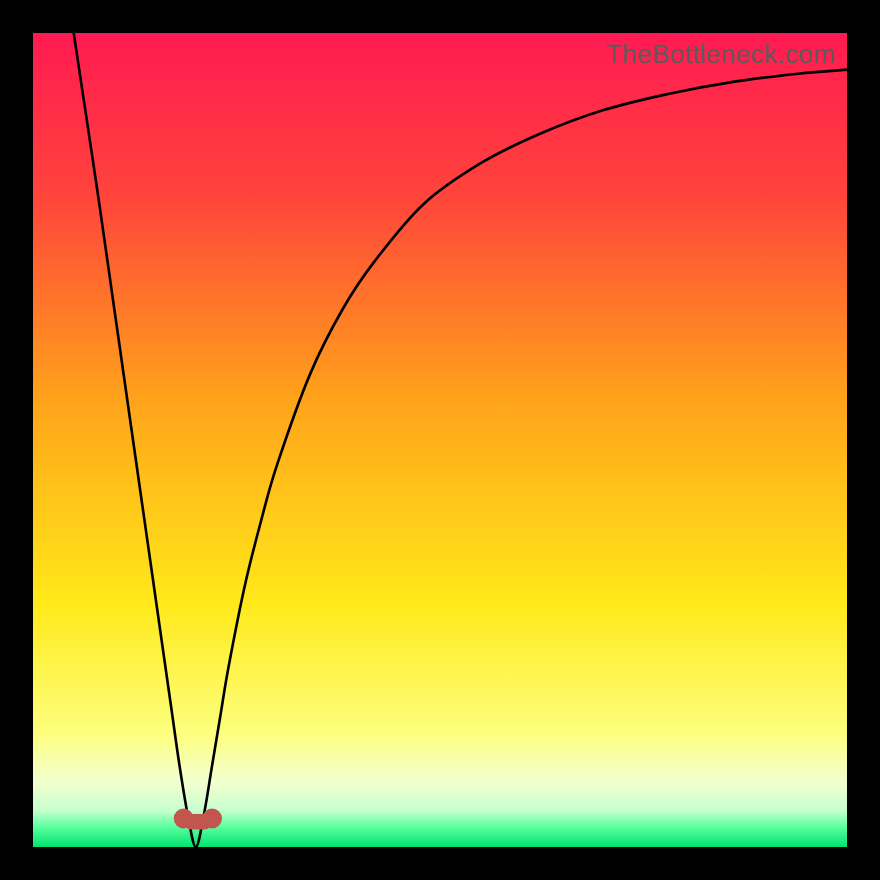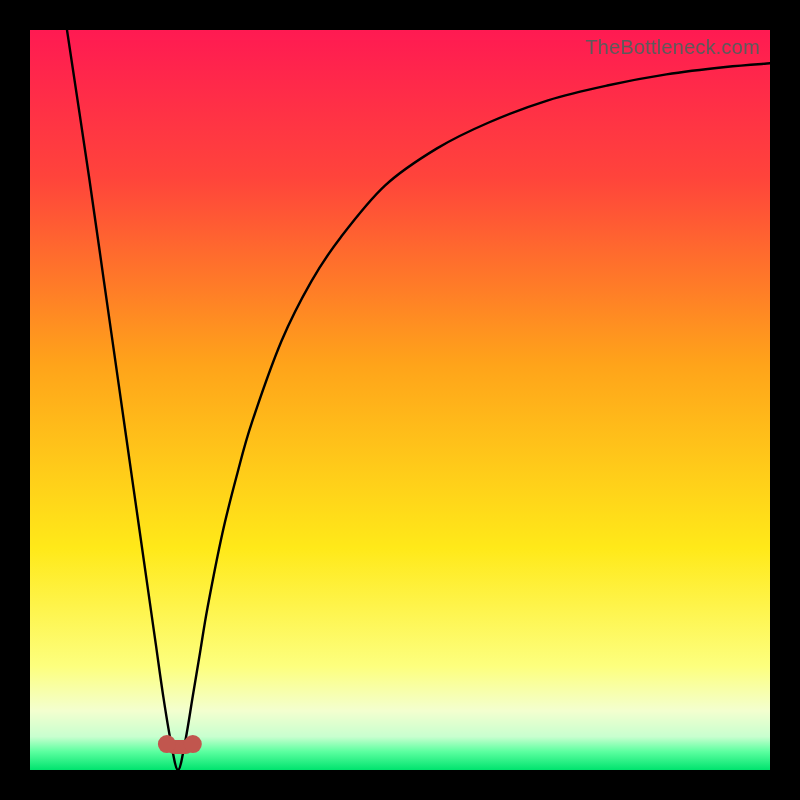--- a/index.html
+++ b/index.html
@@ -28,21 +28,21 @@
   .gradient {
     position: absolute;
     left: 0; top: 0;
     width: 100%; height: 100%;
   }
   .watermark {
     position: absolute;
     top: 6px;
     right: 10px;
     color: #5b5b5b;
-    font-size: 20px;
+    font-size: 24px;
     font-weight: 500;
     letter-spacing: 0.2px;
     user-select: none;
   }
   svg {
     position: absolute;
     left: 0; top: 0;
     width: 740px;
     height: 740px;
   }

